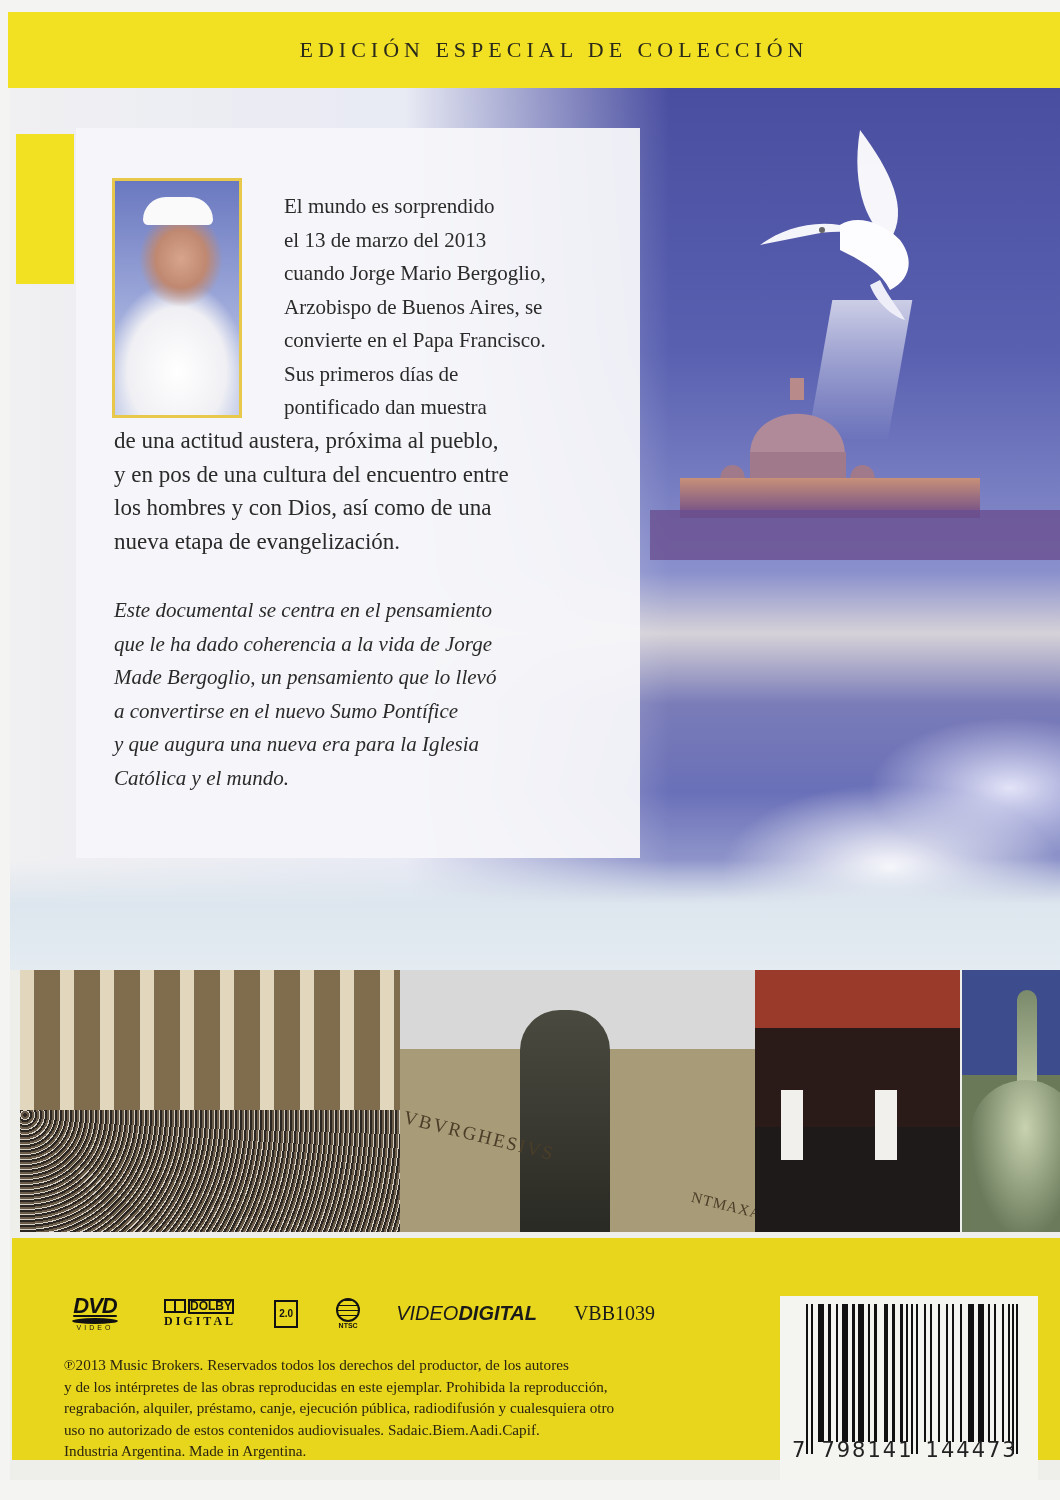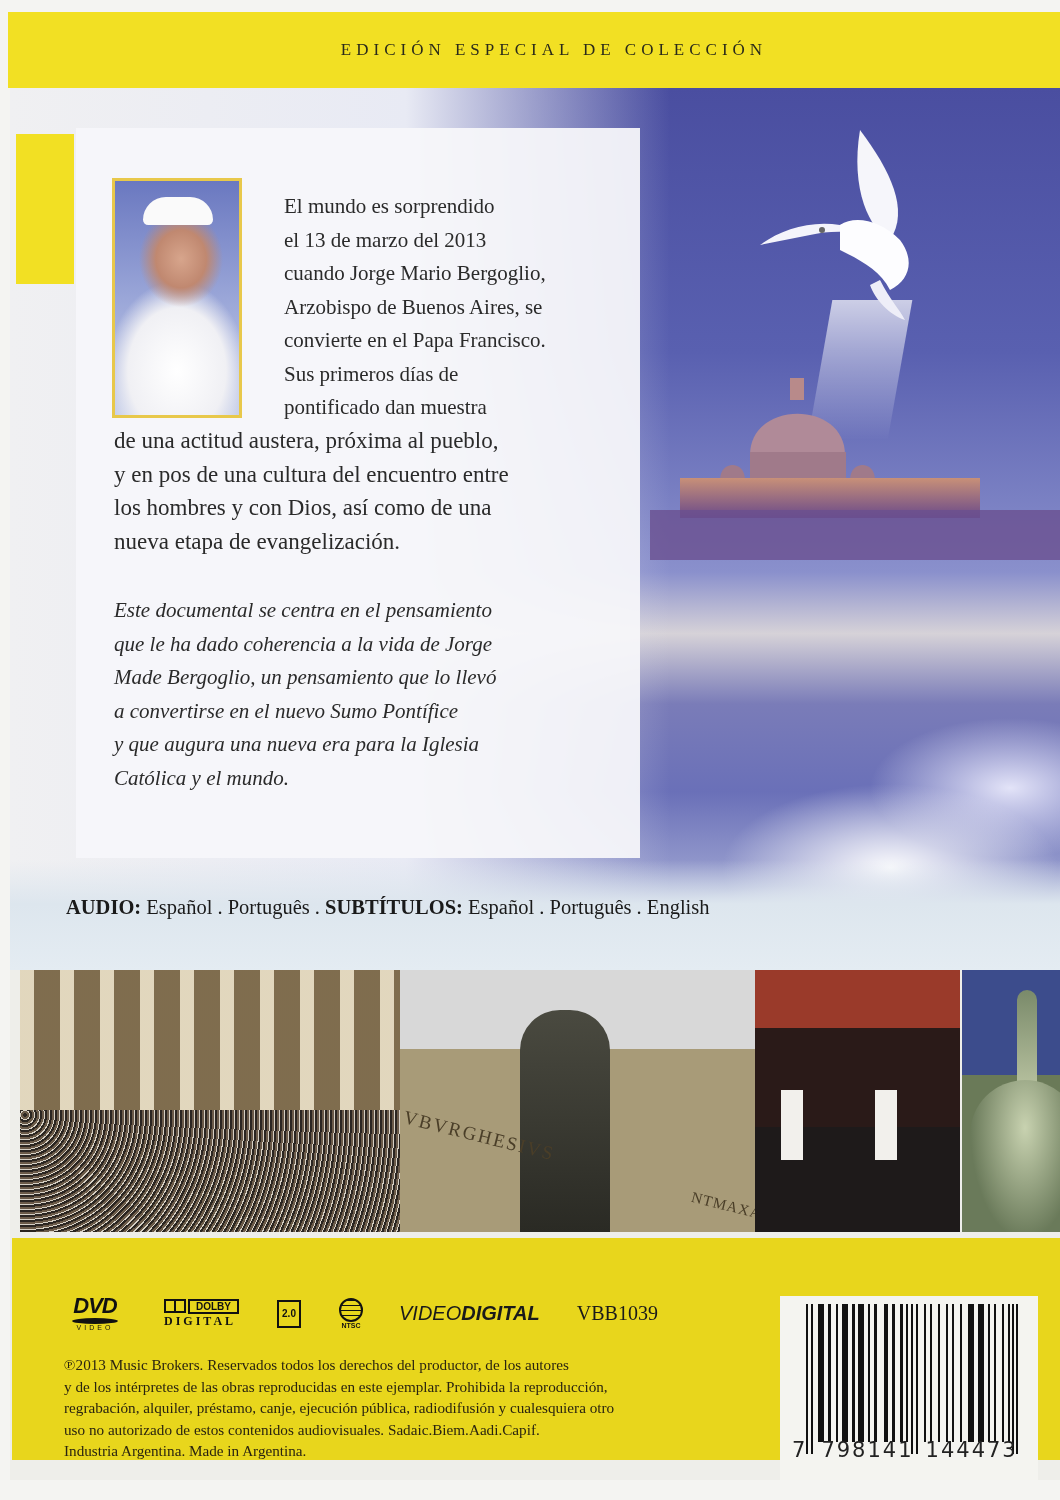--- a/index.html
+++ b/index.html
@@ -13,21 +13,21 @@
     position: absolute; left: 10px; top: 12px; width: 1050px; height: 1468px;
     background: #eeeeea;
   }
   
   .top-band {
     position: absolute; left: 8px; top: 12px; width: 1052px; height: 76px;
     background: #f2e023;
     display: flex; align-items: center; justify-content: center;
   }
   .top-band span {
-    font-size: 17px; letter-spacing: 5px; color: #2a2a1a;
+    font-size: 22px; letter-spacing: 5px; color: #2a2a1a;
     margin-left: 40px;
   }
   
   .sky {
     position: absolute; left: 10px; top: 88px; width: 1050px; height: 880px;
     background:
       radial-gradient(ellipse 240px 120px at 880px 780px, rgba(255,255,255,0.95), rgba(255,255,255,0) 70%),
       radial-gradient(ellipse 300px 90px at 800px 860px, rgba(255,255,255,0.9), rgba(255,255,255,0) 70%),
       radial-gradient(ellipse 200px 100px at 1000px 700px, rgba(240,240,255,0.9), rgba(255,255,255,0) 70%),
       linear-gradient(180deg, #4a4ea0 0%, #5960b0 30%, #8a90cc 55%, #d6d2d8 62%, #7a7cb8 70%, #6a70b8 80%, #c9cfe6 100%);
@@ -120,28 +120,28 @@
     background: radial-gradient(ellipse at 50% 30%, #c8d2b0, #6a7a5a 70%); border-radius: 55px 55px 0 0; }
   .p4 .spire { position: absolute; left: 55px; top: 20px; width: 20px; height: 100px;
     background: linear-gradient(180deg, #7a8a6a, #b8c2a0); border-radius: 10px 10px 0 0; }
   
   .bottom-band {
     position: absolute; left: 12px; top: 1238px; width: 1048px; height: 222px;
     background: #e8d61c;
   }
   .logos { position: absolute; left: 66px; top: 1296px; display: flex; align-items: center; }
   .logo-dvd { width: 58px; text-align: center; color: #111; }
-  .logo-dvd .big { font-family: "Liberation Sans", sans-serif; font-weight: bold; font-style: italic; font-size: 22px; line-height: 20px; letter-spacing: -1px; }
+  .logo-dvd .big { font-family: "Liberation Sans", sans-serif; font-weight: bold; font-style: italic; font-size: 22px; line-height: 20px; letter-spacing: -1px; text-decoration: underline; }
   .logo-dvd .disc { width: 46px; height: 6px; margin: 2px auto 0; background: #111; border-radius: 50%; }
   .logo-dvd .small { font-family: "Liberation Sans", sans-serif; font-size: 7px; letter-spacing: 3px; }
   .logo-dolby { margin-left: 40px; color: #111; font-family: "Liberation Sans", sans-serif; }
   .logo-dolby .top { display: flex; align-items: center; }
   .logo-dolby .dd { width: 22px; height: 14px; border: 2px solid #111; box-sizing: border-box; position: relative; }
   .logo-dolby .dd::after { content: ""; position: absolute; left: 8px; top: 0; width: 2px; height: 10px; background: #111; }
-  .logo-dolby .box { border: 2px solid #111; font-size: 10px; font-weight: bold; padding: 0 6px; margin-left: 2px; line-height: 11px; }
+  .logo-dolby .box { border: 2px solid #111; font-size: 12px; font-weight: bold; padding: 0 0; margin-left: 2px; line-height: 11px; }
   .logo-dolby .dig { font-size: 12px; font-weight: bold; letter-spacing: 3px; font-family: Liberation Serif, serif; }
   .logo-20 { margin-left: 38px; width: 24px; height: 28px; border: 2px solid #111; box-sizing: border-box;
     display: flex; align-items: center; justify-content: center; font-family: "Liberation Sans", sans-serif; font-size: 10px; font-weight: bold; color: #111; }
   .logo-ntsc { margin-left: 38px; text-align: center; color: #111; }
   .logo-ntsc .globe { width: 24px; height: 24px; border: 2px solid #111; border-radius: 50%; box-sizing: border-box; margin: 0 auto;
     background: repeating-linear-gradient(0deg, transparent 0 4px, #111 4px 5px); }
   .logo-ntsc .lbl { font-family: "Liberation Sans", sans-serif; font-size: 7px; font-weight: bold; }
   .brand { margin-left: 36px; font-family: "Liberation Sans", sans-serif; font-style: italic; font-size: 20px; color: #1a1a1a; }
   .brand b { font-weight: bold; }
   .code { margin-left: 37px; font-family: "Liberation Serif", serif; font-size: 20px; color: #1a1a1a; }
@@ -223,23 +223,20 @@
 <div class="italic-par">Este documental se centra en el pensamiento
 que le ha dado coherencia a la vida de Jorge
 Made Bergoglio, un pensamiento que lo llevó
 a convertirse en el nuevo Sumo Pontífice
 y que augura una nueva era para la Iglesia
 Católica y el mundo.</div>
 
 <div class="bottom-sky"></div>
 
 <div class="specs">
-  <div>
-    <b>AUDIO:</b><span> Español . Português . </span><b>SUBTÍTULOS:</b><span> Español . Português . English</span>
-  </div>
 </div>
 
 <div class="strip">
   <div class="photo p1">
     <div class="crowd"></div>
   </div>
   <div class="photo p2">
     <div class="statue"></div>
     <div class="inscription">VBVRGHESIVS</div>
     <div class="inscription2">NTMAXANMD</div>

